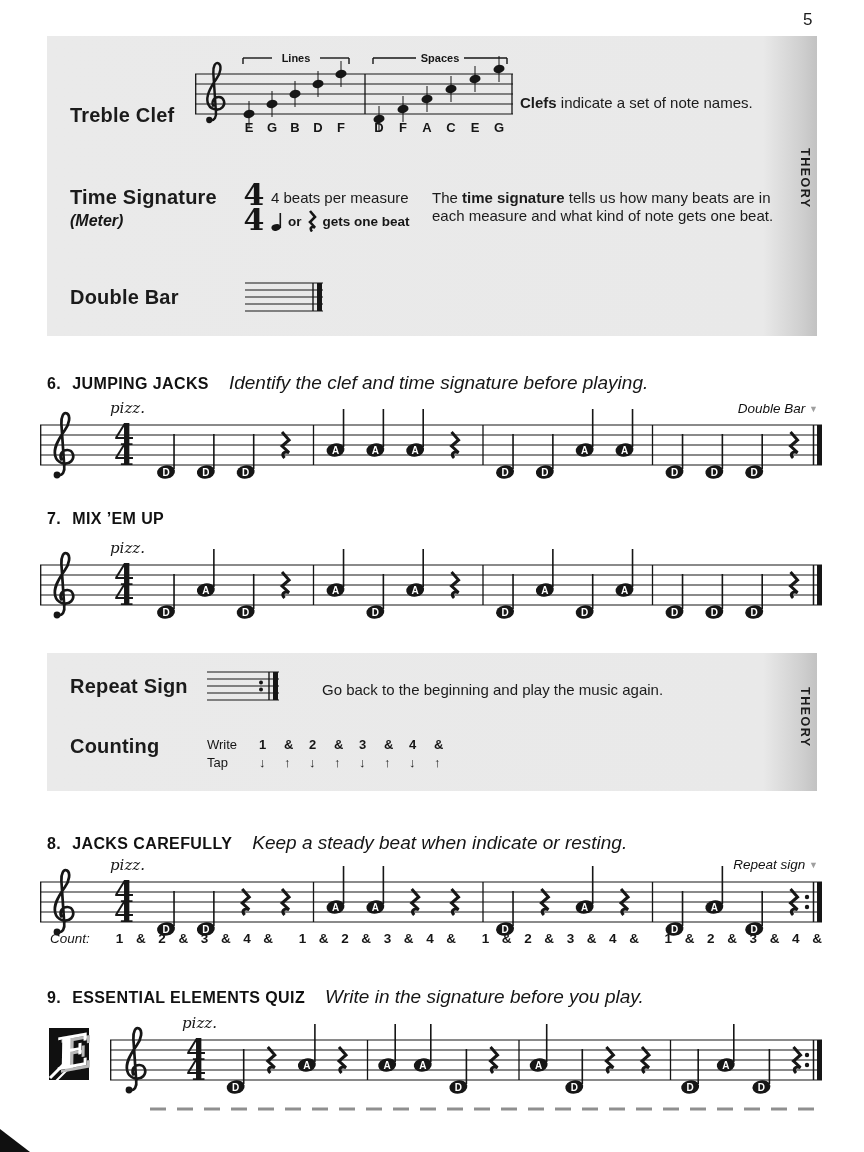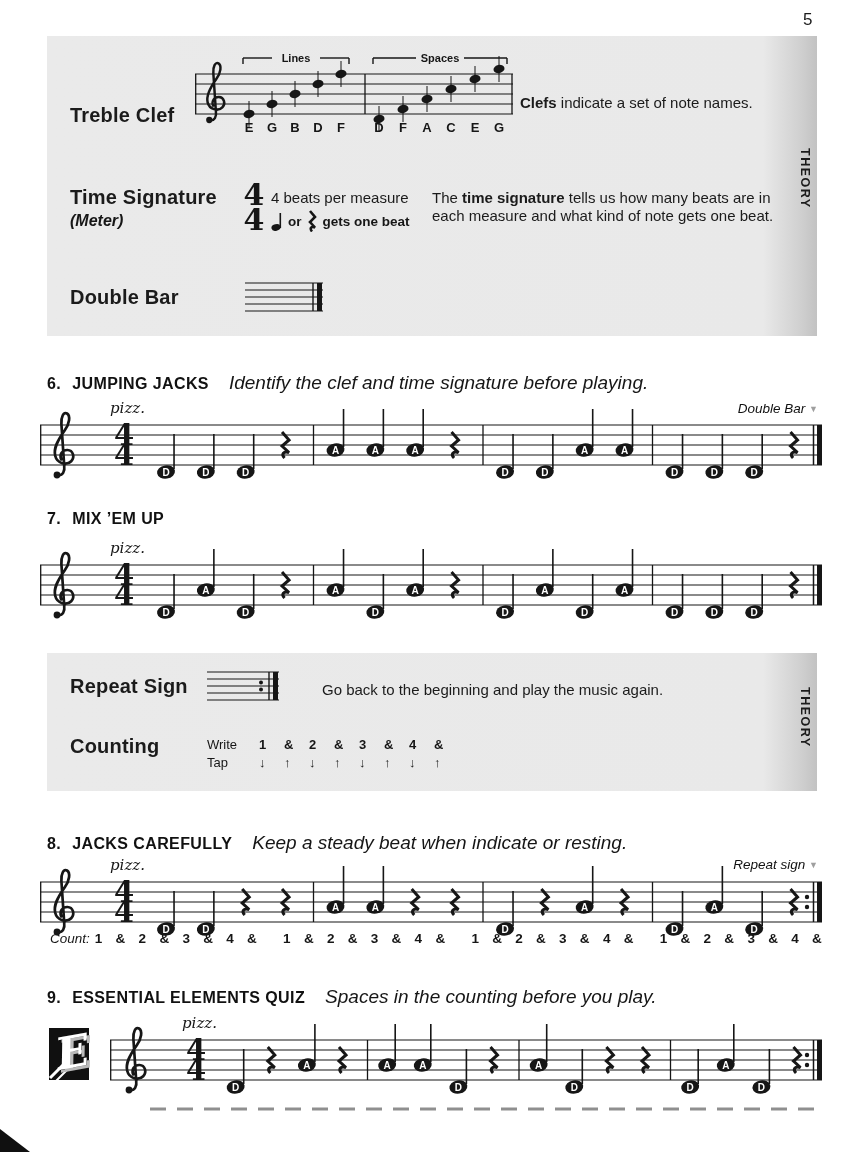--- a/index.html
+++ b/index.html
@@ -23,21 +23,21 @@
   .ex-num,.ex-title{font-weight:bold;font-size:16px;letter-spacing:.4px;color:#111;}
   .ex-sub{font-style:italic;font-size:19px;margin-left:9px;}
   .annotation{font-style:italic;font-size:13.5px;color:#111;}
   .tri{font-style:normal;color:#9f9f9f;font-size:9px;vertical-align:1px;}
   .bigts{font-family:"DejaVu Serif",serif;font-weight:bold;font-size:30px;line-height:25px;text-align:center;width:26px;}
   .ts-row{display:flex;align-items:center;gap:5px;font-size:13.5px;height:22px;font-weight:bold;}
   .count-grid{display:grid;grid-template-columns:52px repeat(8,25px);row-gap:3px;font-size:13px;}
   .count-grid .num{font-weight:bold;}
   .count-grid .cell{text-align:left;}
   .ex8-counts{display:flex;align-items:baseline;font-size:13.5px;}
-  .ex8-counts .lbl{font-style:italic;margin-right:5px;white-space:nowrap;}
+  .ex8-counts .lbl{font-style:italic;margin-right:26px;white-space:nowrap;}
   .ex8-counts .tokens{display:flex;flex:1;justify-content:space-between;font-weight:bold;}
   .tokens .gstart{margin-left:13px;}
   .corner-wedge{left:0;top:1126px;width:30px;height:26px;background:#101010;
     clip-path:polygon(0 12%,100% 100%,0 100%);}
 </style>
 </head>
 <body>
 
 <div class="abs pagenum" style="left:803px;top:10px;">5</div>
 
@@ -408,21 +408,21 @@
       <span>3</span>
       <span>&amp;</span>
       <span>4</span>
       <span>&amp;</span>
     </span>
 </div>
 
 <div class="abs ex-header" style="left:47px;top:986px;">
   <span class="ex-num">9.</span>
   <span class="ex-title">ESSENTIAL ELEMENTS QUIZ</span>
-  <span class="ex-sub">Spaces in the counting before you play.</span>
+  <span class="ex-sub">Write in the signature before you play.</span>
 </div>
 <svg class="abs" style="left:45px;top:1026px;" width="52" height="62">
   <rect x="4" y="2" width="40" height="52" fill="#101010"></rect>
   <line x1="5" y1="52" x2="19" y2="38" stroke="#ffffff" stroke-width="3"></line>
   <line x1="11" y1="55" x2="25" y2="41" stroke="#ffffff" stroke-width="2"></line>
   <text x="14" y="45" font-family="DejaVu Serif, serif" font-style="italic" font-weight="bold" font-size="44" fill="#b9b9b9" transform="rotate(-10 24 28)">E</text>
   <text x="11" y="42" font-family="DejaVu Serif, serif" font-style="italic" font-weight="bold" font-size="44" fill="#ffffff" transform="rotate(-10 24 28)">E</text>
 </svg>
 <svg id="ex9-staff" class="abs" style="left:104px;top:1012px;" width="722" height="96" viewBox="0 0 722 96">
     <line x1="6" y1="28" x2="718" y2="28" stroke="#161616" stroke-width="1.15"></line>

